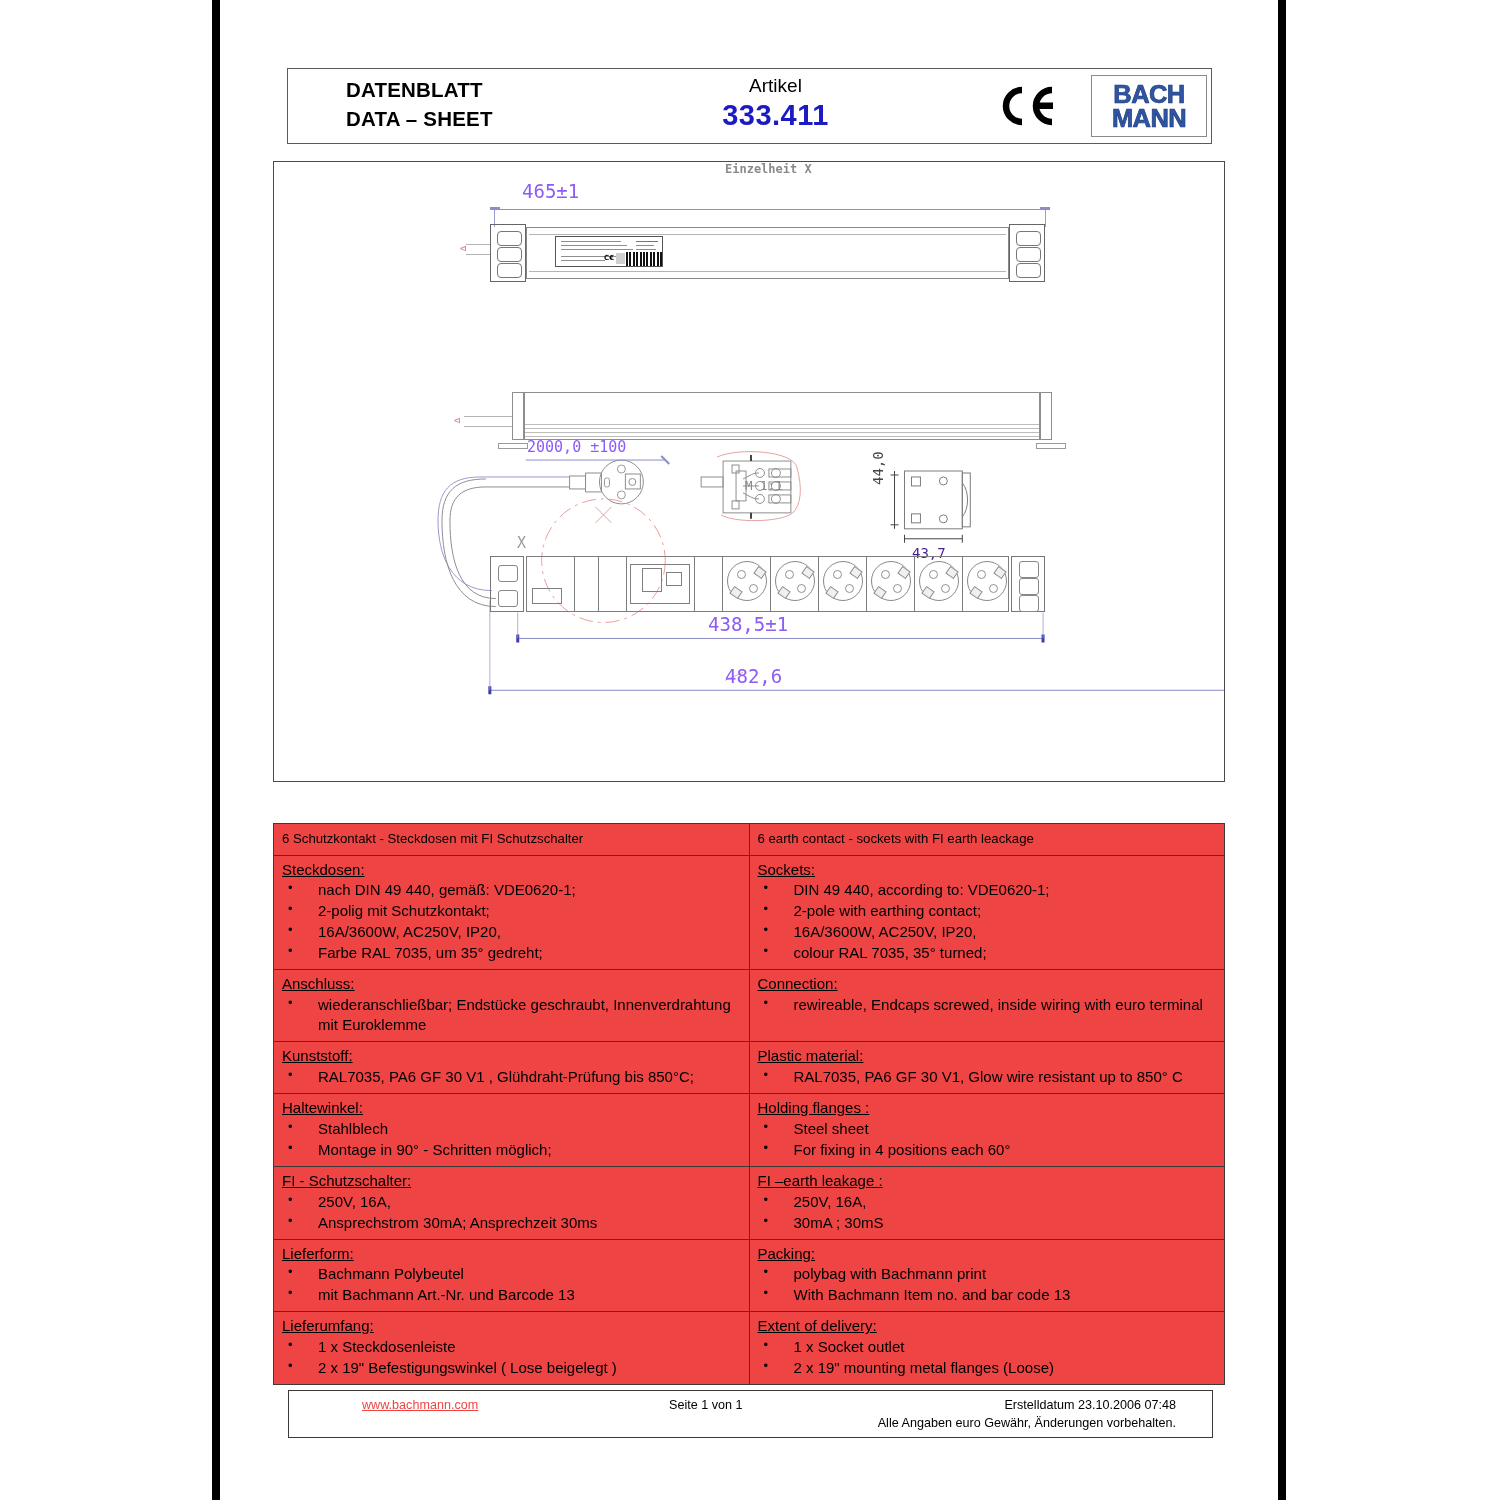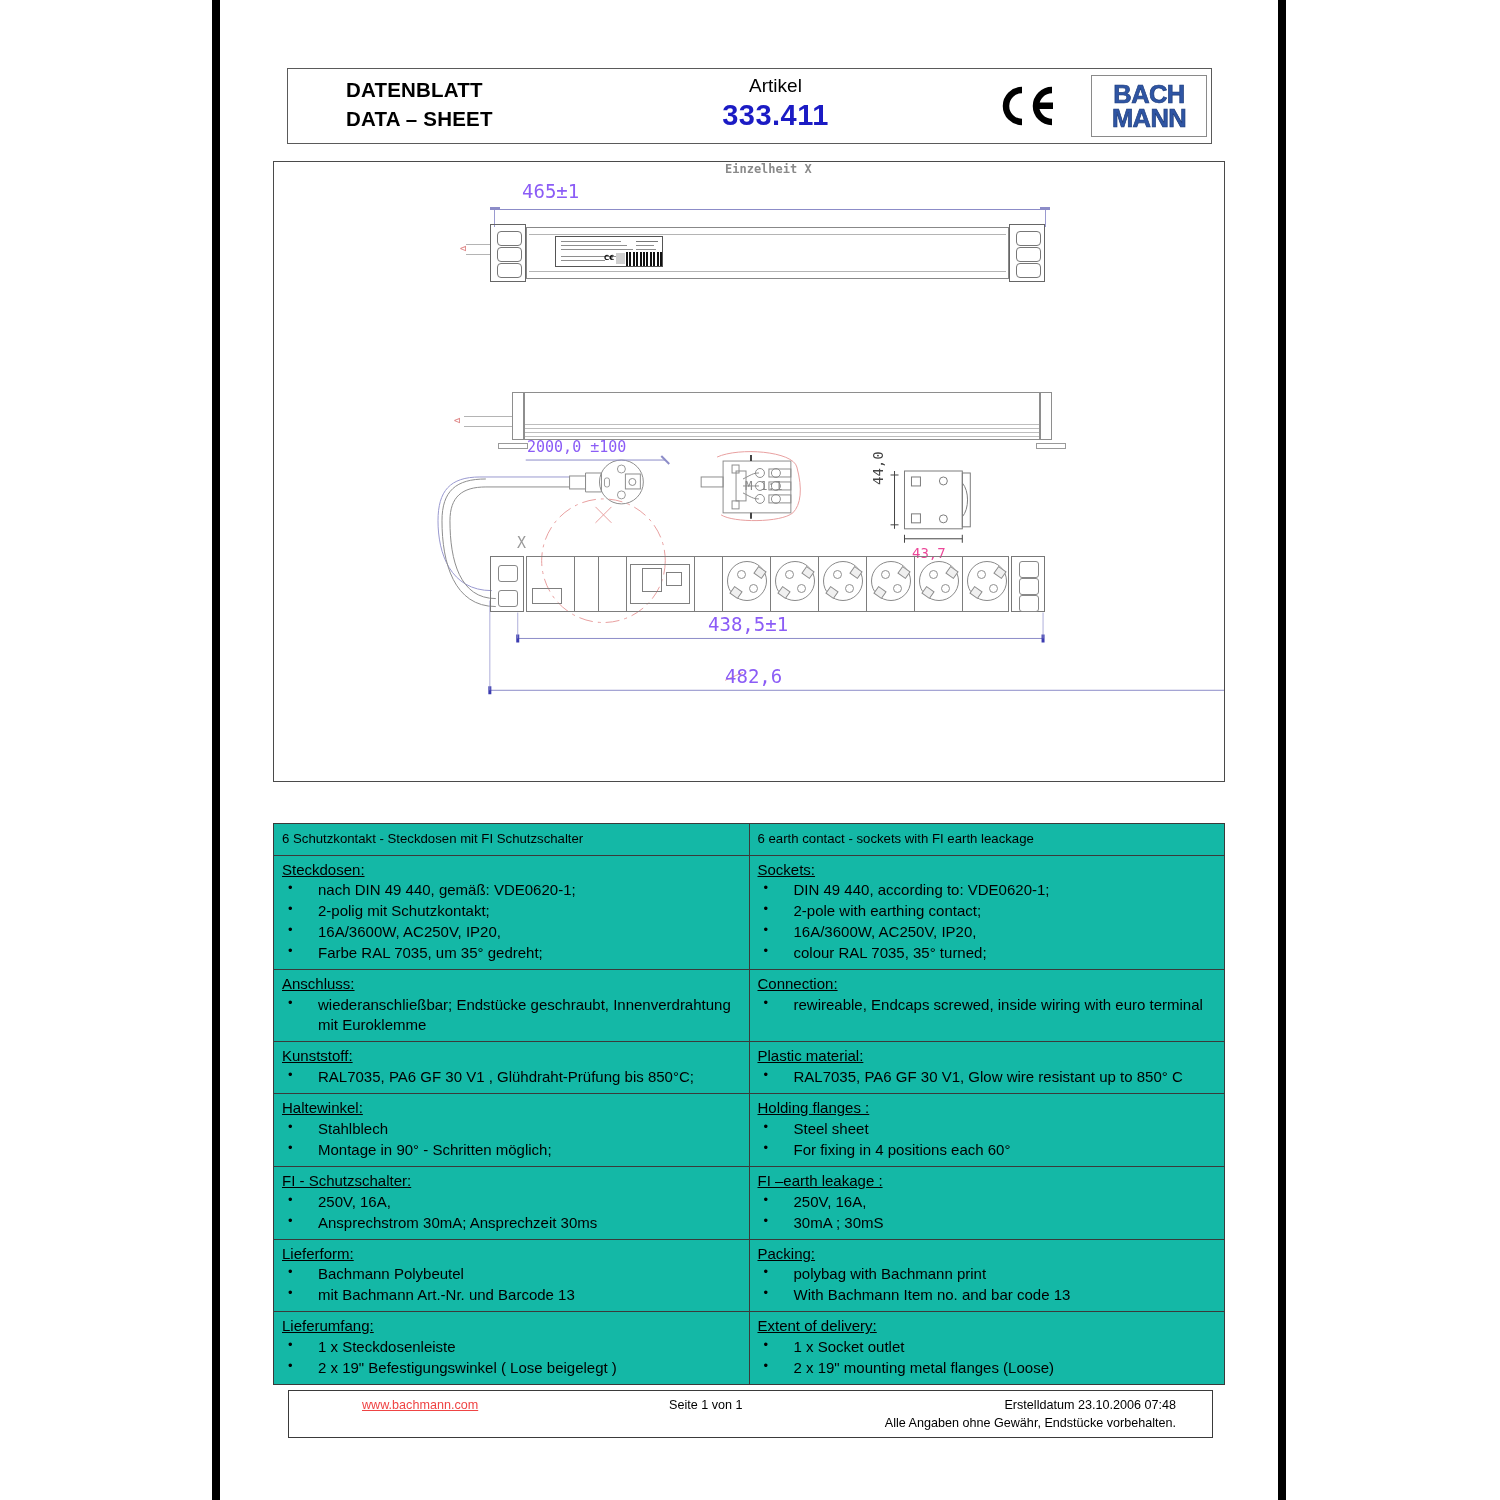--- a/index.html
+++ b/index.html
@@ -76,21 +76,21 @@
 
   
   .cableimg{position:absolute; left:0; top:0; width:100%; height:100%; pointer-events:none;}
 
   
   .detail-title{position:absolute; color:#8a8a8a; font-family:"DejaVu Sans Mono",monospace;}
 
   
   .spec{
     position:absolute; left:273px; top:823px; width:952px;
-    border:1.5px solid #3a3a3a; border-collapse:collapse; background:#14b8a6;
+    border:1.5px solid #3a3a3a; border-collapse:collapse; background:#ef4444;
     table-layout:fixed;
   }
   .spec td{
     border:1px solid #3a3a3a; vertical-align:top;
     padding:4px 8px 5px 8px; width:50%;
     font-size:15px; color:#000; line-height:1.33;
   }
   .spec td.title-cell{padding:6px 8px 7px 8px; font-size:13.2px;}
   .grp{text-decoration:underline; display:block; margin-bottom:1px;}
   ul.bl{list-style:none; margin:0; padding:0;}
@@ -265,21 +265,21 @@
 
     <div class="dim" style="left:253px; top:276px; font-size:15px;">2000,0  ±100</div>
 
     <div class="detail-title" style="left:451px; top:296px; font-size:12px; top:-0px; left:451px;font-weight:bold;">Einzelheit  X</div>
     <div class="detail-title" style="left:471px; top:316px; font-size:12.5px;">M 1:1</div>
     <div class="detail-title" style="left:243px; top:372px; font-size:15px; color:#9a9a9a;">X</div>
 
     <div class="dim" style="left:596px; top:323px; font-size:14px; color:#444; transform:rotate(-90deg); transform-origin:left top;">
       <span>44,0</span>
     </div>
-    <div class="dim" style="left:638px; top:383px; font-size:14px; color:#ec4899;">43,7</div>
+    <div class="dim" style="left:638px; top:383px; font-size:14px; color:#4c1d95;">43,7</div>
 
     <div class="bs">
       <div class="endplate" style="left:0;">
         <div class="sq" style="top:8px;"></div>
         <div class="sq" style="top:33px;"></div>
       </div>
       <div class="endplate" style="left:521px;">
         <div class="sq" style="top:4px;"></div>
         <div class="sq" style="top:21px;"></div>
         <div class="sq" style="top:38px;"></div>
@@ -469,16 +469,16 @@
             </ul>
           </td>
         </tr>
       </tbody>
   </table>
 
   <div class="footer">
     <a class="f-web" href="#">www.bachmann.com</a>
     <div class="f-page">Seite 1 von 1</div>
     <div class="f-date">Erstelldatum  23.10.2006 07:48</div>
-    <div class="f-note">Alle Angaben ohne Gewähr, Endstücke vorbehalten.</div>
+    <div class="f-note">Alle Angaben euro Gewähr, Änderungen vorbehalten.</div>
   </div>
 
 </div>
 
 </body></html>

